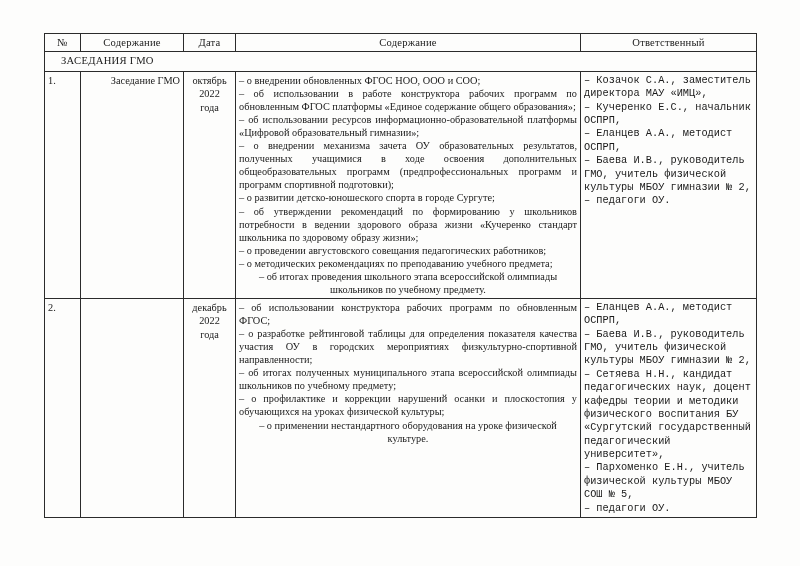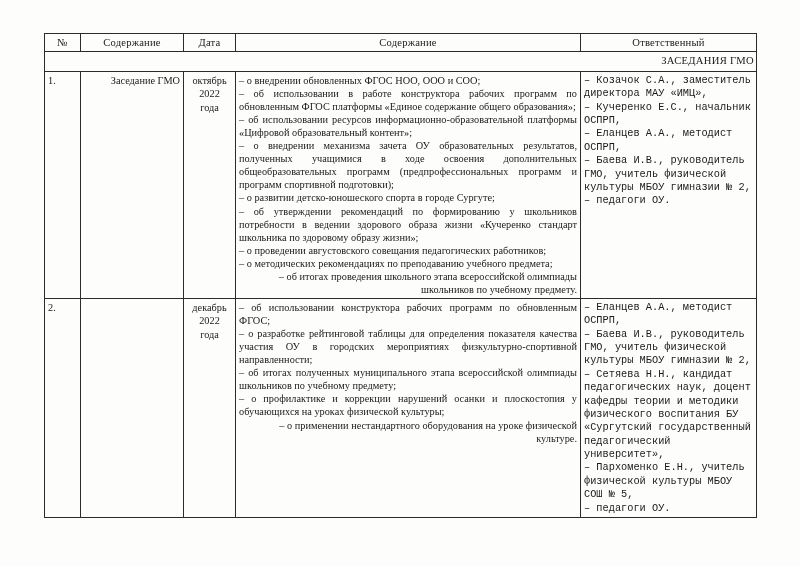--- a/index.html
+++ b/index.html
@@ -43,22 +43,22 @@
   .col-resp  { width: 176px; }
 
   thead td {
     text-align: center;
     vertical-align: middle;
     padding: 3px 2px 4px 2px;
     font-size: 10.6px;
     letter-spacing: 0.2px;
   }
   .section-row td {
-    text-align: right;
-    padding: 2px 2px 3px 2px;
+    text-align: left;
+    padding: 2px 2px 3px 16px;
     font-size: 10.6px;
     letter-spacing: 0.3px;
   }
   .cell-num {
     text-align: left;
     padding-left: 5px;
     padding-top: 4px;
   }
   .cell-event {
     text-align: right;
@@ -80,21 +80,21 @@
     text-align: left;
     padding: 3px 3px 3px 5px;
     line-height: 1.3;
     font-family: Liberation Mono, monospace;
   }
   .cell-content p {
     margin: 0 0 0 0;
     text-align: justify;
   }
   .cell-content p:last-child {
-    text-align: right;
+    text-align: center;
   }
   .cell-resp p {
     margin: 0;
     text-align: left;
   }
   .empty-cell { }
 </style>
 </head>
 <body>
 
@@ -125,21 +125,21 @@
         <td class="cell-num">1.</td>
         <td class="cell-event">Заседание ГМО</td>
         <td class="cell-date">
           <div>октябрь</div>
           <div>2022</div>
           <div>года</div>
         </td>
         <td class="cell-content">
           <p>– о внедрении обновленных ФГОС НОО, ООО и СОО;</p>
           <p>– об использовании в работе конструктора рабочих программ по обновленным ФГОС платформы «Единое содержание общего образования»;</p>
-          <p>– об использовании ресурсов информационно-образовательной платформы «Цифровой образовательный контент»;</p>
+          <p>– об использовании ресурсов информационно-образовательной платформы «Цифровой образовательный гимназии»;</p>
           <p>– о внедрении механизма зачета ОУ образовательных результатов, полученных учащимися в ходе освоения дополнительных общеобразовательных программ (предпрофессиональных программ и программ спортивной подготовки);</p>
           <p>– о развитии детско-юношеского спорта в городе Сургуте;</p>
           <p>– об утверждении рекомендаций по формированию у школьников потребности в ведении здорового образа жизни «Кучеренко стандарт школьника по здоровому образу жизни»;</p>
           <p>– о проведении августовского совещания педагогических работников;</p>
           <p>– о методических рекомендациях по преподаванию учебного предмета;</p>
           <p>– об итогах проведения школьного этапа всероссийской олимпиады школьников по учебному предмету.</p>
         </td>
         <td class="cell-resp">
           <p>– Козачок С.А., заместитель директора МАУ «ИМЦ»,</p>
           <p>– Кучеренко Е.С., начальник ОСПРП,</p>

